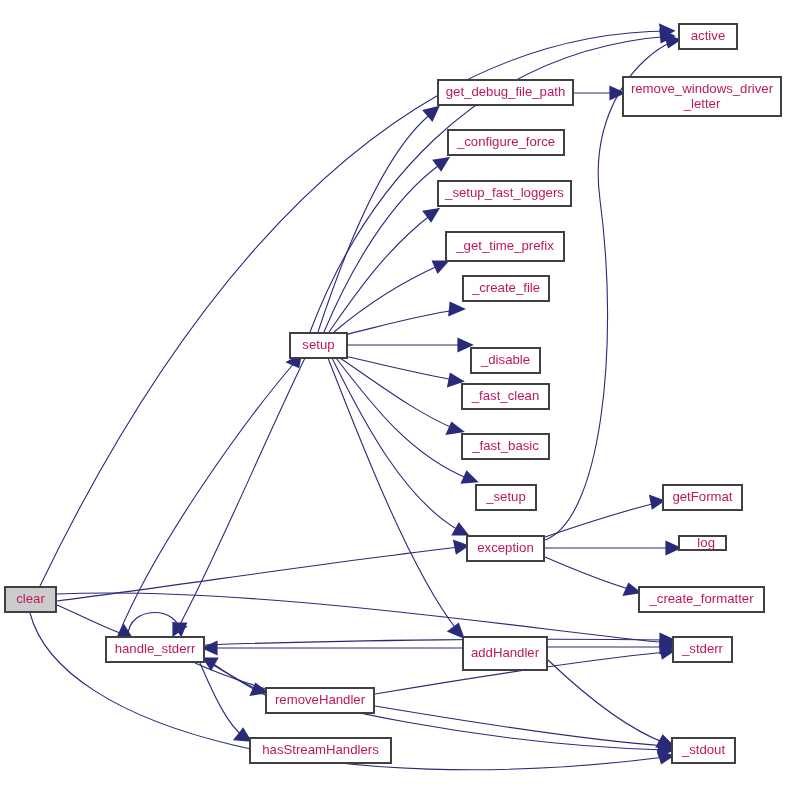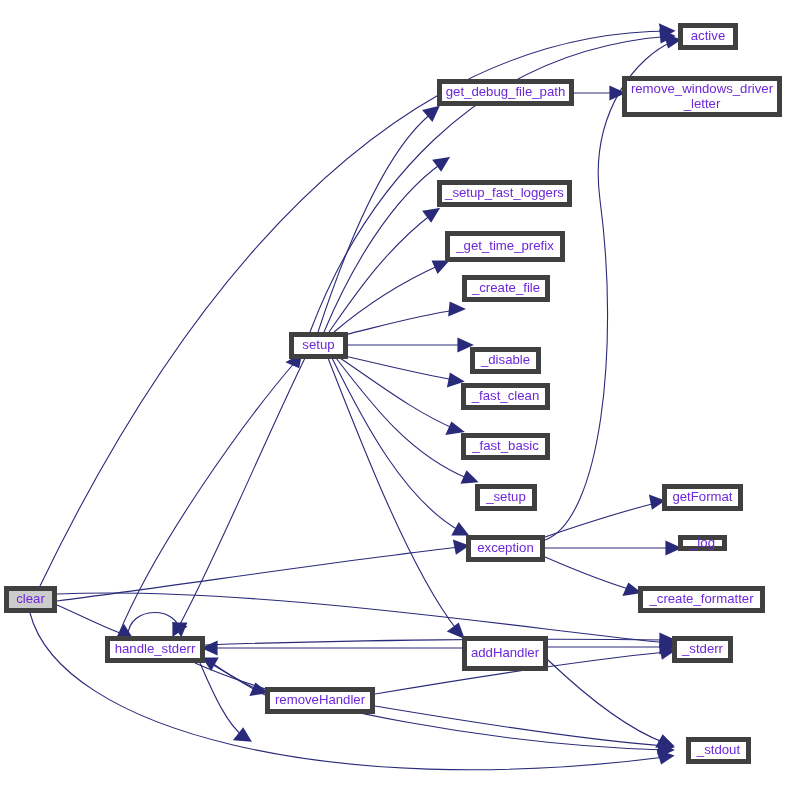--- a/index.html
+++ b/index.html
@@ -1,21 +1,21 @@
 <!DOCTYPE html>
 <html><head>
 <meta charset="utf-8">
 <style>
   html,body{margin:0;padding:0;background:#ffffff;}
   body{font-family:"Liberation Sans", sans-serif;}
   #canvas{position:relative;width:788px;height:802px;background:#ffffff;overflow:hidden;}
   #edges{position:absolute;left:0;top:0;width:788px;height:802px;}
-  .node{position:absolute;box-sizing:border-box;border:5px solid #ec4899;background:#ffffff;
+  .node{position:absolute;box-sizing:border-box;border:2px solid #ec4899;background:#ffffff;
         display:flex;align-items:center;justify-content:center;text-align:center;
-        font-family:"Liberation Sans", sans-serif;font-size:13.2px;color:#6d28d9;
+        font-family:"Liberation Sans", sans-serif;font-size:13.2px;color:#be185d;
         line-height:1.12;white-space:pre-line;letter-spacing:0px;}
   .node.root{background:#cccccc;}
 </style>
 </head>
 <body>
 
 <div id="canvas" style="width: 788px; height: 802px; background: rgb(255, 255, 255);">
   <svg id="edges" viewBox="0 0 788 802" xmlns="http://www.w3.org/2000/svg" width="788" height="802">
       <g>
         <path d="M 40 586 C 120 420 330 30 672 31" fill="none" stroke="#2a2a7a" stroke-width="1.1"></path>
@@ -154,32 +154,34 @@
         <path d="M 678 548 L 667 543 L 667 553 Z" fill="#2a2a7a" stroke="#2a2a7a" stroke-width="3.2" stroke-linejoin="miter"></path>
       </g>
       <g>
         <path d="M 545 557 C 575 570 605 582 632 590" fill="none" stroke="#2a2a7a" stroke-width="1.1"></path>
         <path d="M 638 592 L 629 585 L 625 594 Z" fill="#2a2a7a" stroke="#2a2a7a" stroke-width="3.2" stroke-linejoin="miter"></path>
       </g>
     </svg>
 <div class="node root" style="left: 4px; top: 586px; width: 53px; height: 27px; font-size: 13.2px; border-color: rgb(64, 64, 64); background: rgb(204, 204, 204);"><span>clear</span></div>
     <div class="node" style="left: 105px; top: 636px; width: 100px; height: 27px; font-size: 13.2px; border-color: rgb(64, 64, 64); background: rgb(255, 255, 255);"><span>handle_stderr</span></div>
     <div class="node" style="left: 265px; top: 687px; width: 110px; height: 27px; font-size: 13.2px; border-color: rgb(64, 64, 64); background: rgb(255, 255, 255);"><span>removeHandler</span></div>
+    <div class="node" style="left: 249px; top: 737px; width: 143px; height: 27px; font-size: 13.2px; border-color: rgb(64, 64, 64); background: rgb(255, 255, 255);"><span>hasStreamHandlers</span></div>
     <div class="node" style="left: 289px; top: 332px; width: 59px; height: 27px; font-size: 13.2px; border-color: rgb(64, 64, 64); background: rgb(255, 255, 255);"><span>setup</span></div>
     <div class="node" style="left: 437px; top: 79px; width: 137px; height: 27px; font-size: 13.2px; border-color: rgb(64, 64, 64); background: rgb(255, 255, 255);"><span>get_debug_file_path</span></div>
+    <div class="node" style="left: 447px; top: 129px; width: 118px; height: 27px; font-size: 13.2px; border-color: rgb(64, 64, 64); background: rgb(255, 255, 255);"><span>_configure_force</span></div>
     <div class="node" style="left: 437px; top: 180px; width: 135px; height: 27px; font-size: 13.2px; border-color: rgb(64, 64, 64); background: rgb(255, 255, 255);"><span>_setup_fast_loggers</span></div>
     <div class="node" style="left: 445px; top: 231px; width: 120px; height: 31px; font-size: 13.2px; border-color: rgb(64, 64, 64); background: rgb(255, 255, 255); text-align: right;"><span>_get_time_prefix</span></div>
     <div class="node" style="left: 462px; top: 275px; width: 88px; height: 27px; font-size: 13.2px; border-color: rgb(64, 64, 64); background: rgb(255, 255, 255);"><span>_create_file</span></div>
     <div class="node" style="left: 470px; top: 332px; width: 71px; height: 27px; font-size: 13.2px; border-color: rgb(64, 64, 64); background: rgb(255, 255, 255); margin-top: 15px;"><span>_disable</span></div>
     <div class="node" style="left: 461px; top: 383px; width: 89px; height: 27px; font-size: 13.2px; border-color: rgb(64, 64, 64); background: rgb(255, 255, 255);"><span>_fast_clean</span></div>
     <div class="node" style="left: 461px; top: 433px; width: 89px; height: 27px; font-size: 13.2px; border-color: rgb(64, 64, 64); background: rgb(255, 255, 255);"><span>_fast_basic</span></div>
     <div class="node" style="left: 475px; top: 484px; width: 62px; height: 27px; font-size: 13.2px; border-color: rgb(64, 64, 64); background: rgb(255, 255, 255);"><span>_setup</span></div>
     <div class="node" style="left: 466px; top: 535px; width: 79px; height: 27px; font-size: 13.2px; border-color: rgb(64, 64, 64); background: rgb(255, 255, 255);"><span>exception</span></div>
     <div class="node" style="left: 462px; top: 636px; width: 86px; height: 35px; font-size: 13.2px; border-color: rgb(64, 64, 64); background: rgb(255, 255, 255);"><span>addHandler</span></div>
     <div class="node" style="left: 678px; top: 23px; width: 60px; height: 27px; font-size: 13.2px; border-color: rgb(64, 64, 64); background: rgb(255, 255, 255);"><span>active</span></div>
     <div class="node" style="left: 622px; top: 76px; width: 160px; height: 41px; font-size: 13.2px; border-color: rgb(64, 64, 64); background: rgb(255, 255, 255);"><span>remove_windows_driver
 _letter</span></div>
     <div class="node" style="left: 662px; top: 484px; width: 81px; height: 27px; font-size: 13.2px; border-color: rgb(64, 64, 64); background: rgb(255, 255, 255);"><span>getFormat</span></div>
     <div class="node" style="left: 678px; top: 535px; width: 49px; height: 16px; font-size: 13.2px; border-color: rgb(64, 64, 64); background: rgb(255, 255, 255);"><span>_log</span></div>
     <div class="node" style="left: 638px; top: 586px; width: 127px; height: 27px; font-size: 13.2px; border-color: rgb(64, 64, 64); background: rgb(255, 255, 255);"><span>_create_formatter</span></div>
     <div class="node" style="left: 672px; top: 636px; width: 61px; height: 27px; font-size: 13.2px; border-color: rgb(64, 64, 64); background: rgb(255, 255, 255);"><span>_stderr</span></div>
-    <div class="node" style="left: 671px; top: 737px; width: 65px; height: 27px; font-size: 13.2px; border-color: rgb(64, 64, 64); background: rgb(255, 255, 255); margin-left: 15px;"><span>_stdout</span></div>
+    <div class="node" style="left: 671px; top: 737px; width: 65px; height: 27px; font-size: 13.2px; border-color: rgb(64, 64, 64); background: rgb(255, 255, 255);"><span>_stdout</span></div>
   </div>
 
 </body></html>

